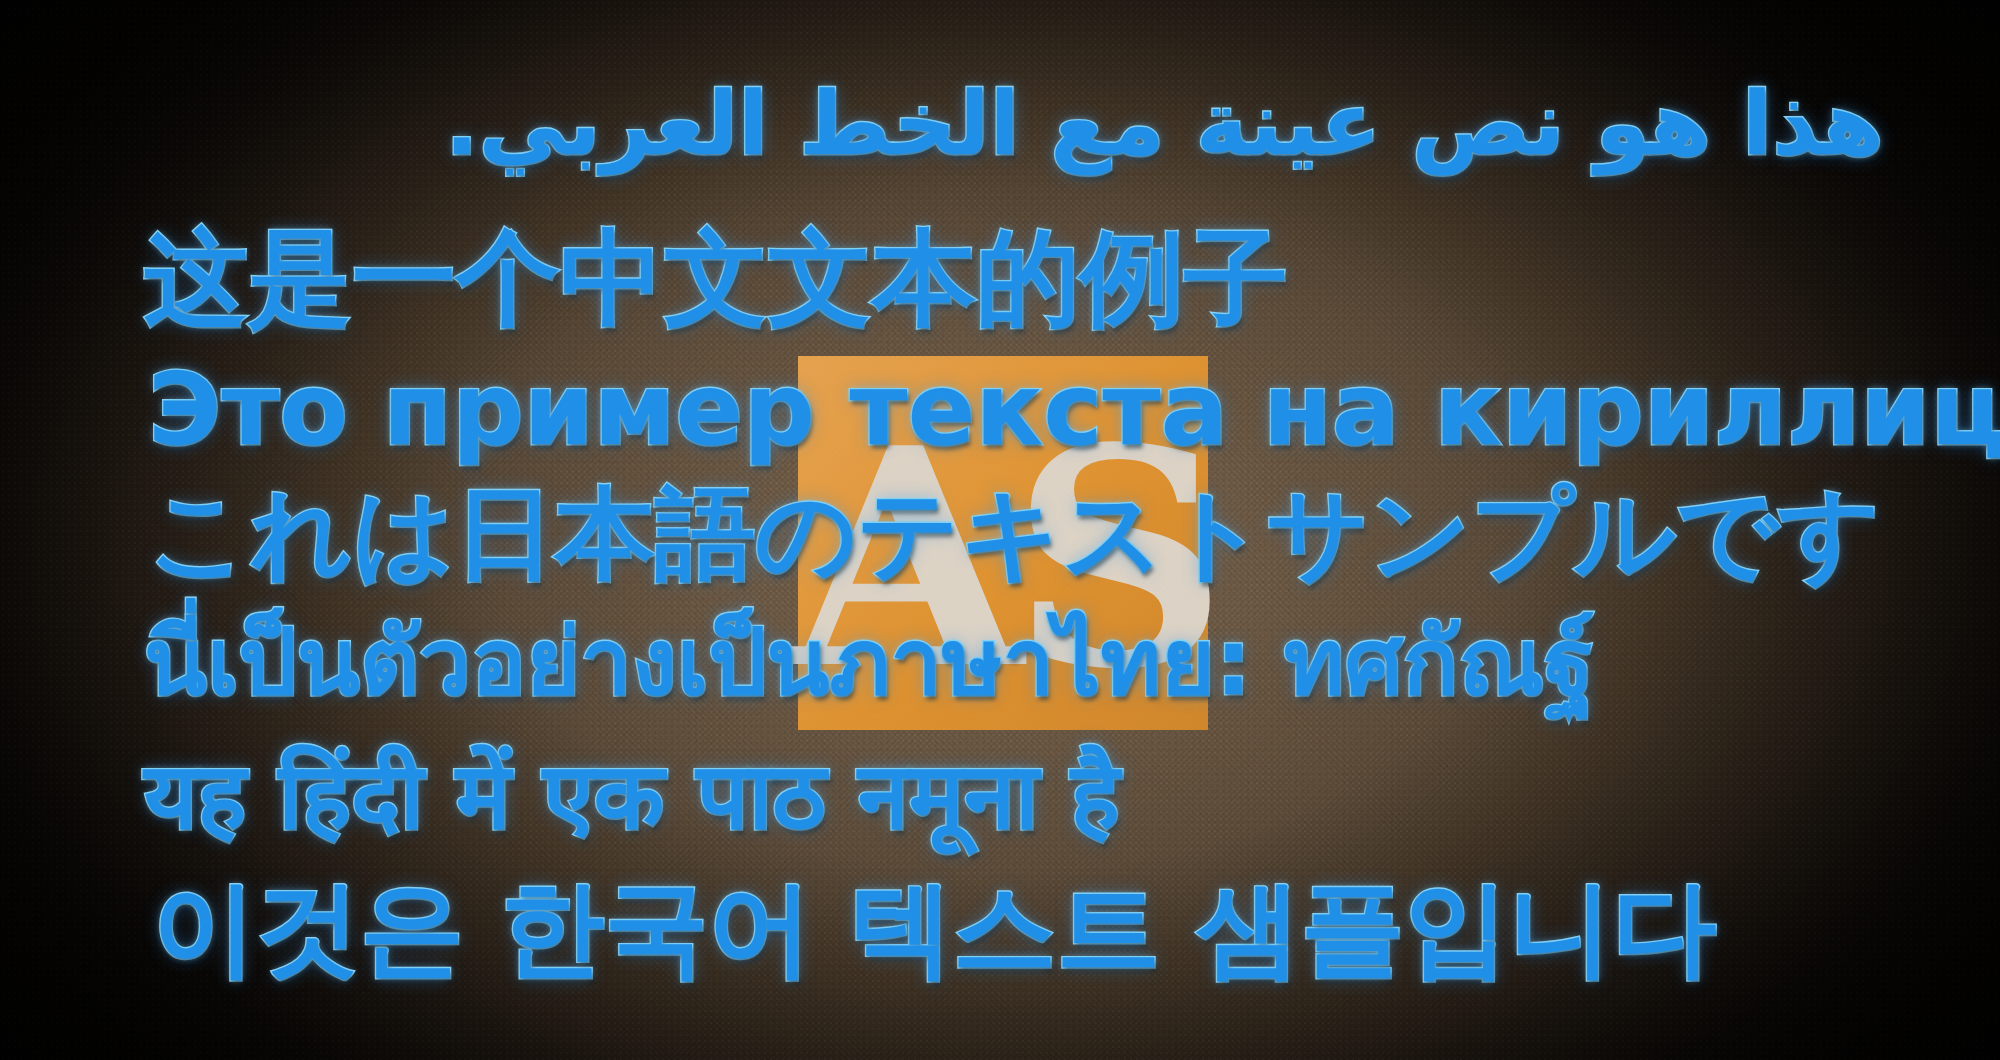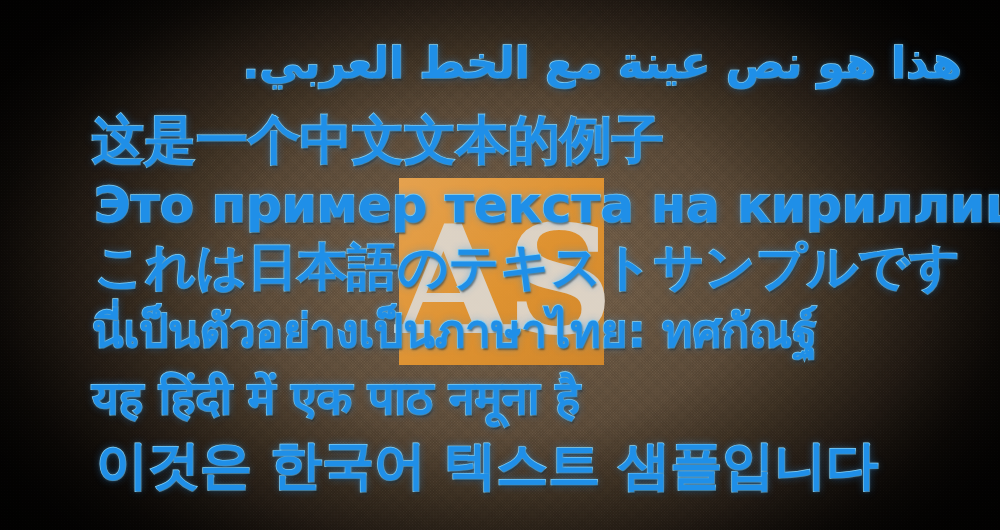--- a/index.html
+++ b/index.html
@@ -103,21 +103,20 @@
     letter-spacing: -6px;
     padding-top: 16px;
     box-sizing: border-box;
     user-select: none;
   }
 
   
   .text-layer {
     position: absolute;
     inset: 0;
-    margin-left: 20px;
   }
 
   .line {
     position: absolute;
     left: 0;
     width: 1000px;
     color: #1f8fe8;
     font-weight: 700;
     white-space: nowrap;
     -webkit-text-stroke: 1.4px #8fd9f7;

